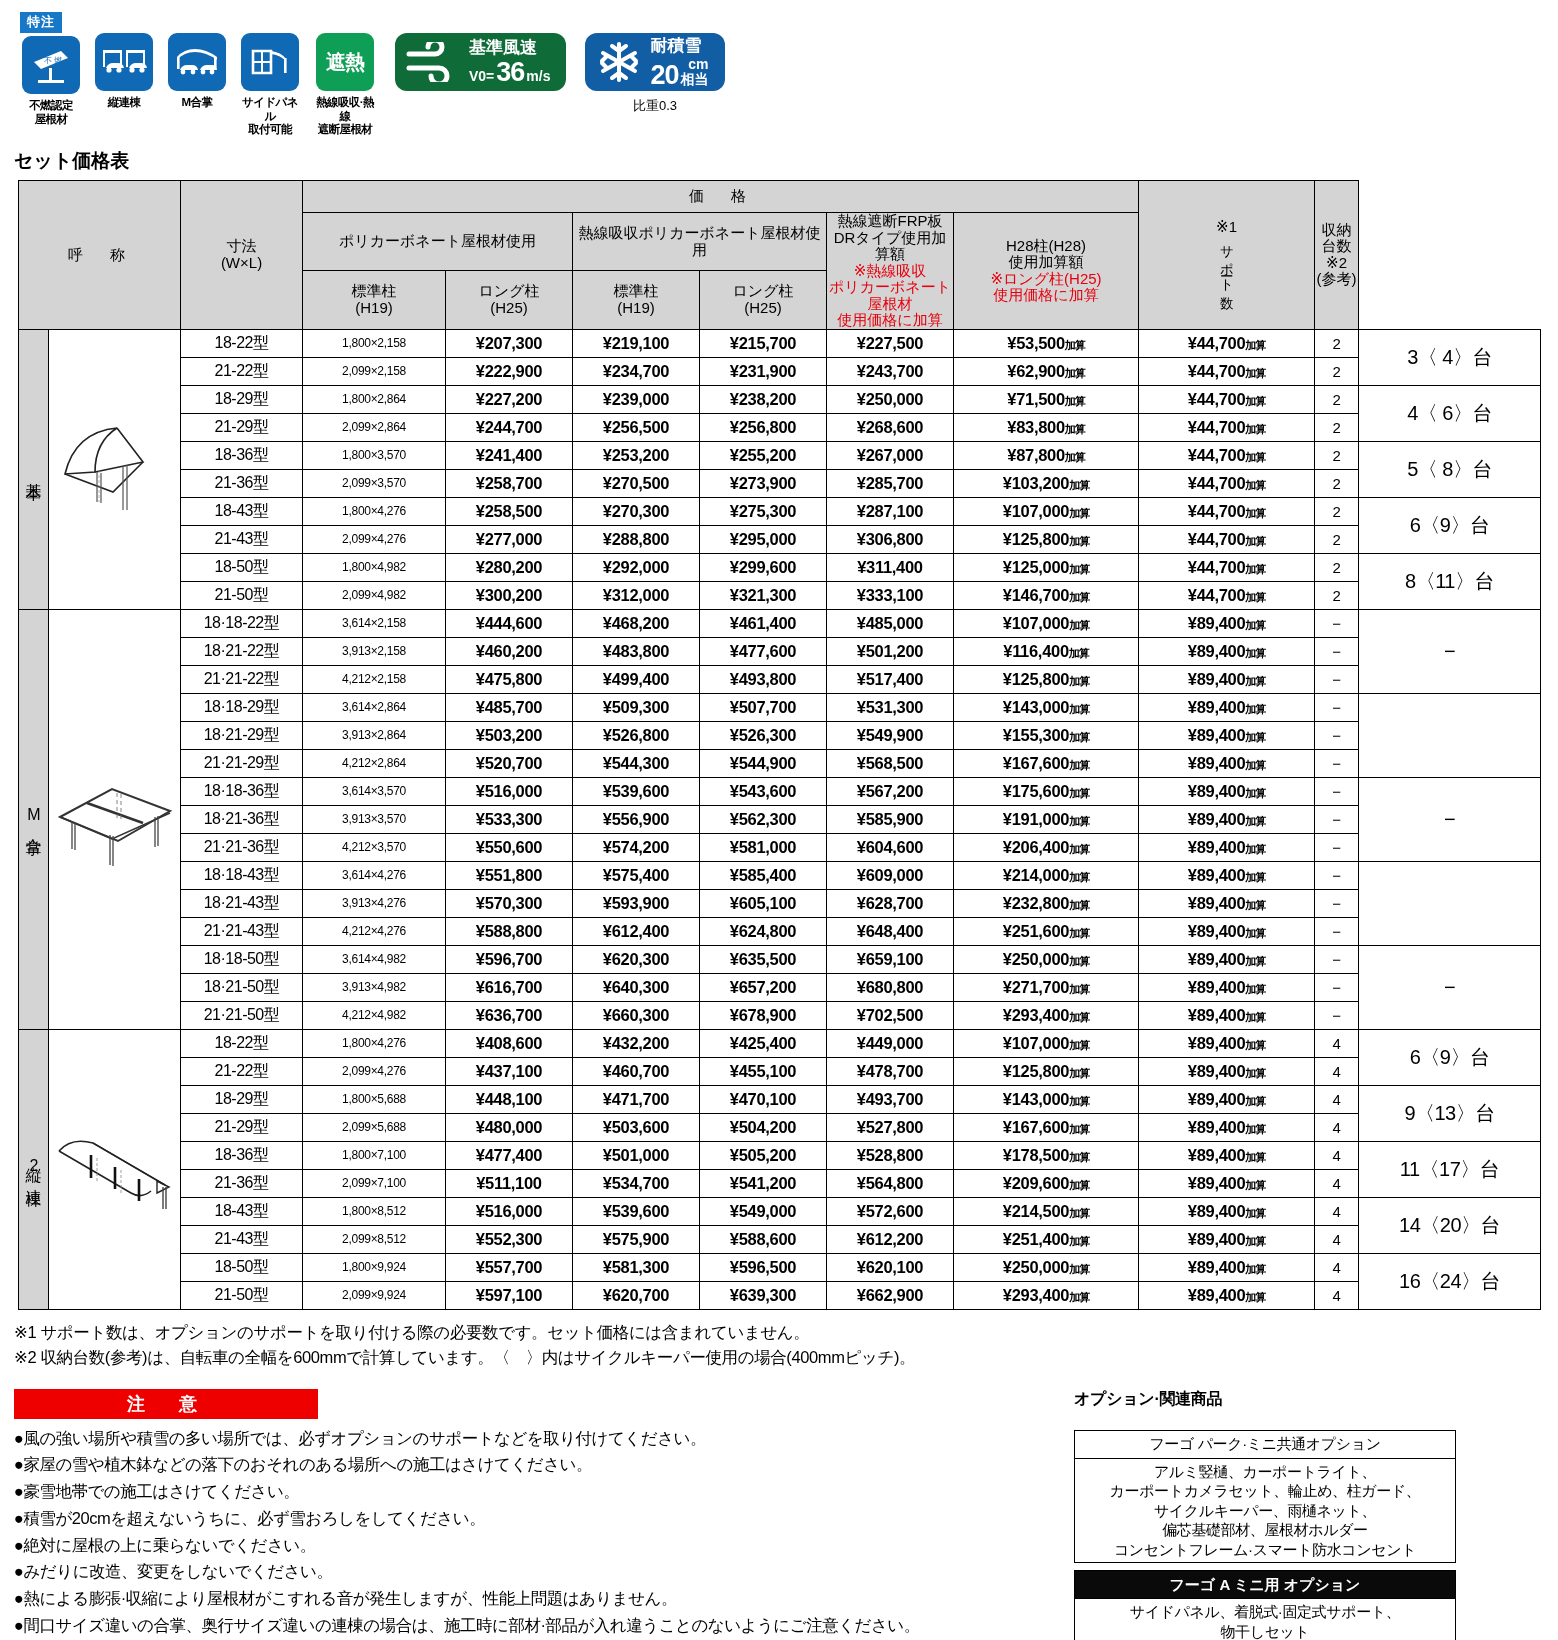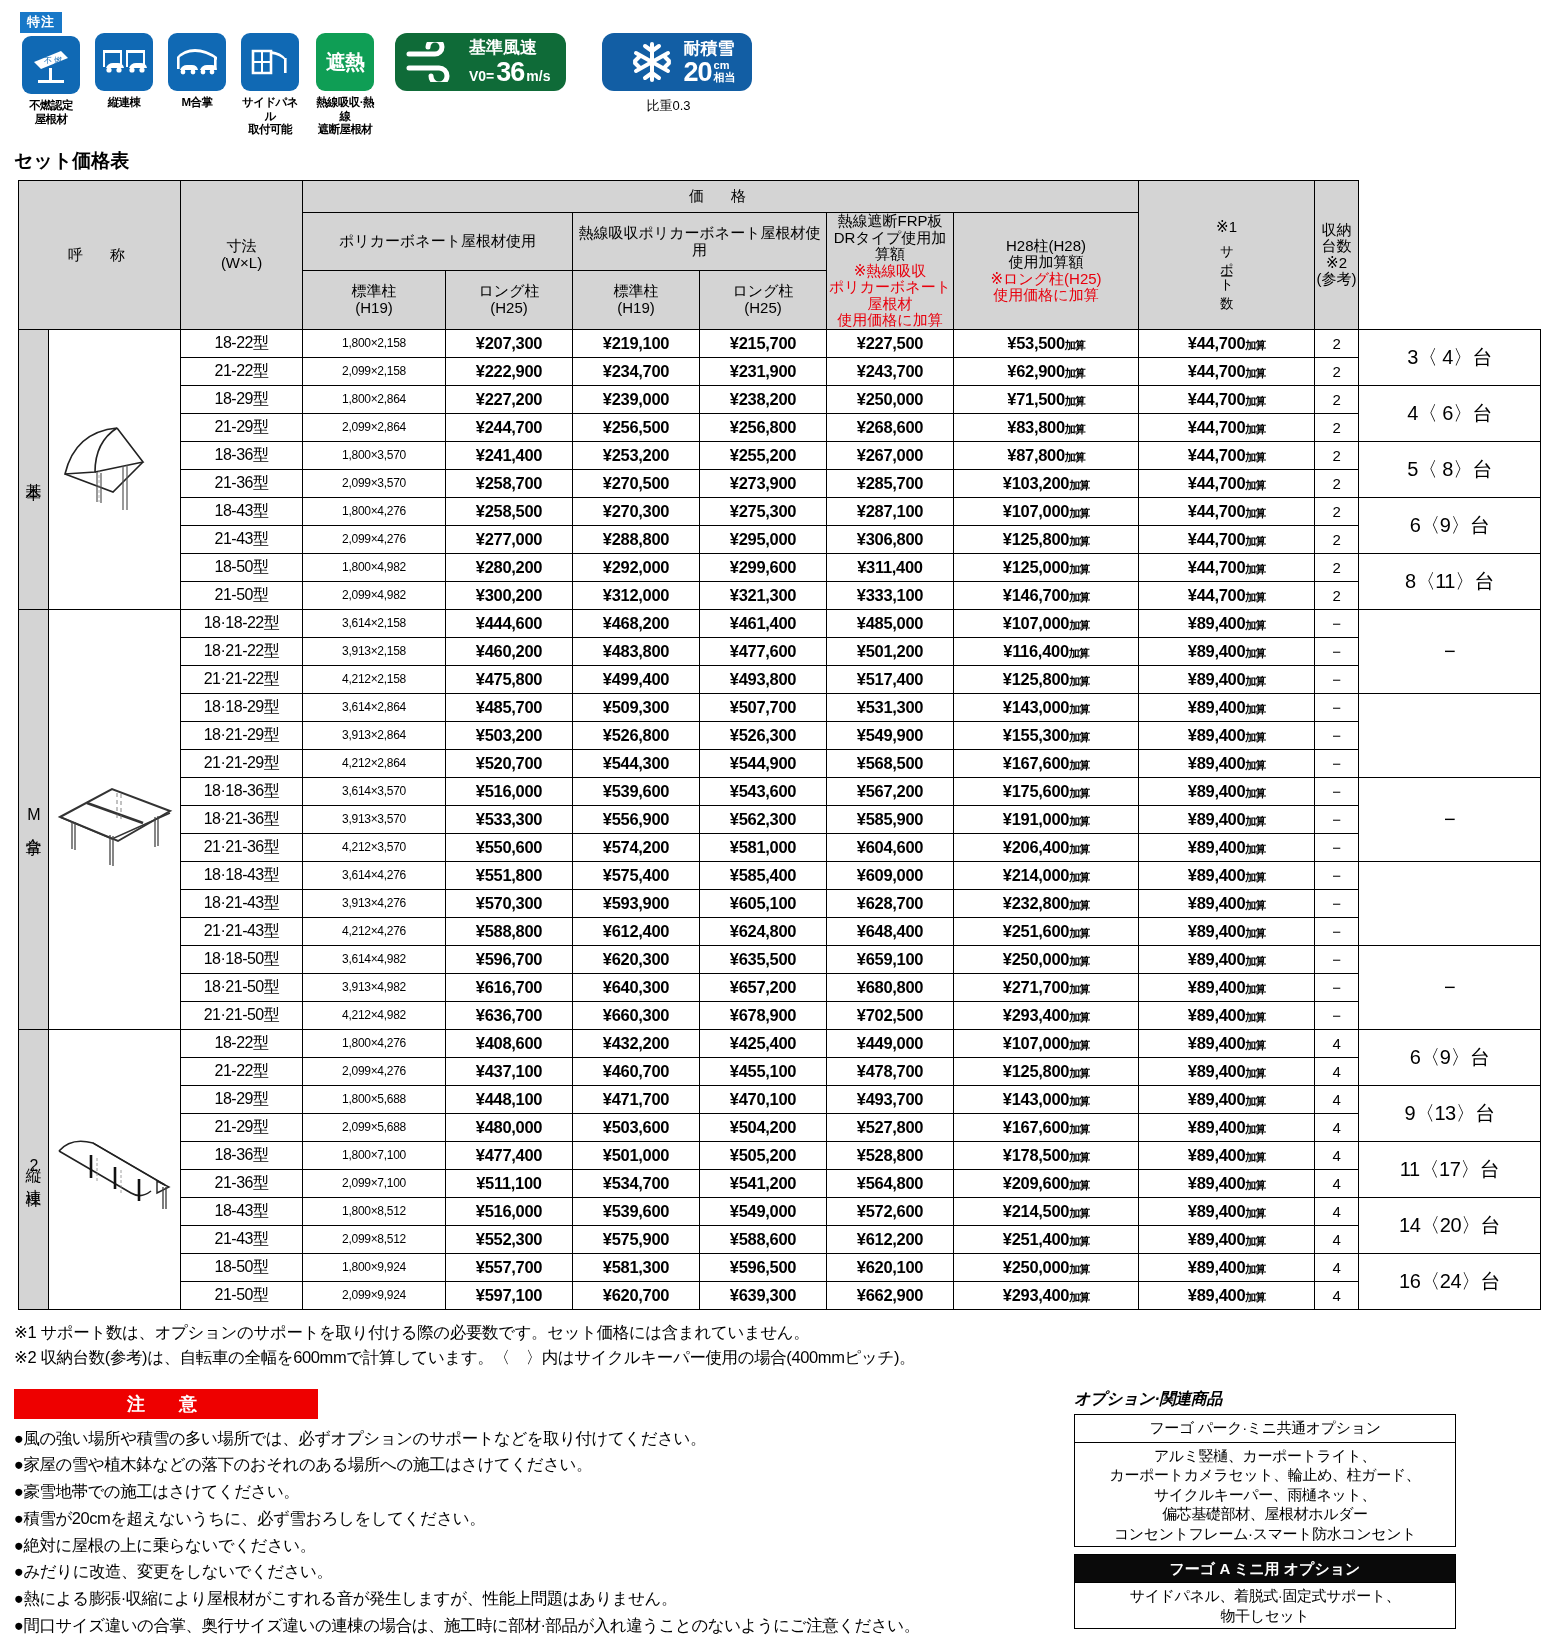--- a/index.html
+++ b/index.html
@@ -71,30 +71,29 @@
   }
   .wind-text { display: flex; flex-direction: column; align-items: flex-start; line-height: 1; }
   .wind-top { font-size: 17px; font-weight: bold; letter-spacing: 0px; margin-bottom: 3px; }
   .wind-bot { font-size: 14px; font-weight: bold; display: flex; align-items: baseline; gap: 2px;}
   .wind-bot .big { font-size: 27px; font-weight: bold; letter-spacing: -1px; }
   .snow-tile {
     background: #125ea4;
     border-radius: 12px;
     height: 58px;
     display: flex; align-items: center;
-    padding: 0 16px 0 28px;
+    padding: 0 16px 0 12px;
     color: #fff;
     gap: 9px;
-    margin-left: 17px;
   }
   .snow-text { display: flex; flex-direction: column; align-items: flex-start; line-height: 1; }
   .snow-top { font-size: 17px; font-weight: bold; margin-bottom: 3px; }
   .snow-bot { font-size: 12px; font-weight: bold; display: flex; align-items: flex-end; gap: 2px; }
   .snow-bot .big { font-size: 27px; line-height: 0.85; letter-spacing: -1px;}
-  .snow-bot .stack { display:flex; flex-direction: column; font-size: 11px; line-height: 1.05; }
+  .snow-bot .stack { display:flex; flex-direction: column; font-size: 14px; line-height: 1.05; align-items: flex-end; }
   .hijyu { font-size: 13px; margin-top: 6px; font-weight: normal; }
 
   
   .sec-title {
     font-size: 19px;
     font-weight: bold;
     padding: 0 0 6px 14px;
     letter-spacing: 0px;
   }
 
@@ -184,21 +183,21 @@
     text-align: center;
     width: 304px;
     height: 30px;
     line-height: 30px;
     margin-bottom: 6px;
   }
   .notice-list { font-size: 16.5px; line-height: 1.62; letter-spacing: -0.5px; }
   .notice-list div { white-space: nowrap; }
 
   .opt-col { width: 450px; }
-  .opt-title { font-size: 16px; font-weight: bold; margin-bottom: 4px; letter-spacing: -0.3px; font-style: italic;}
+  .opt-title { font-size: 16px; font-weight: bold; margin-bottom: 20px; letter-spacing: -0.3px;}
   table.opt { border-collapse: collapse; width: 382px; }
   table.opt td {
     border: 1px solid #000;
     text-align: center;
     font-size: 15px;
     line-height: 1.3;
     padding: 3px 4px;
     letter-spacing: -0.4px;
   }
   table.opt td.hdr-black {

